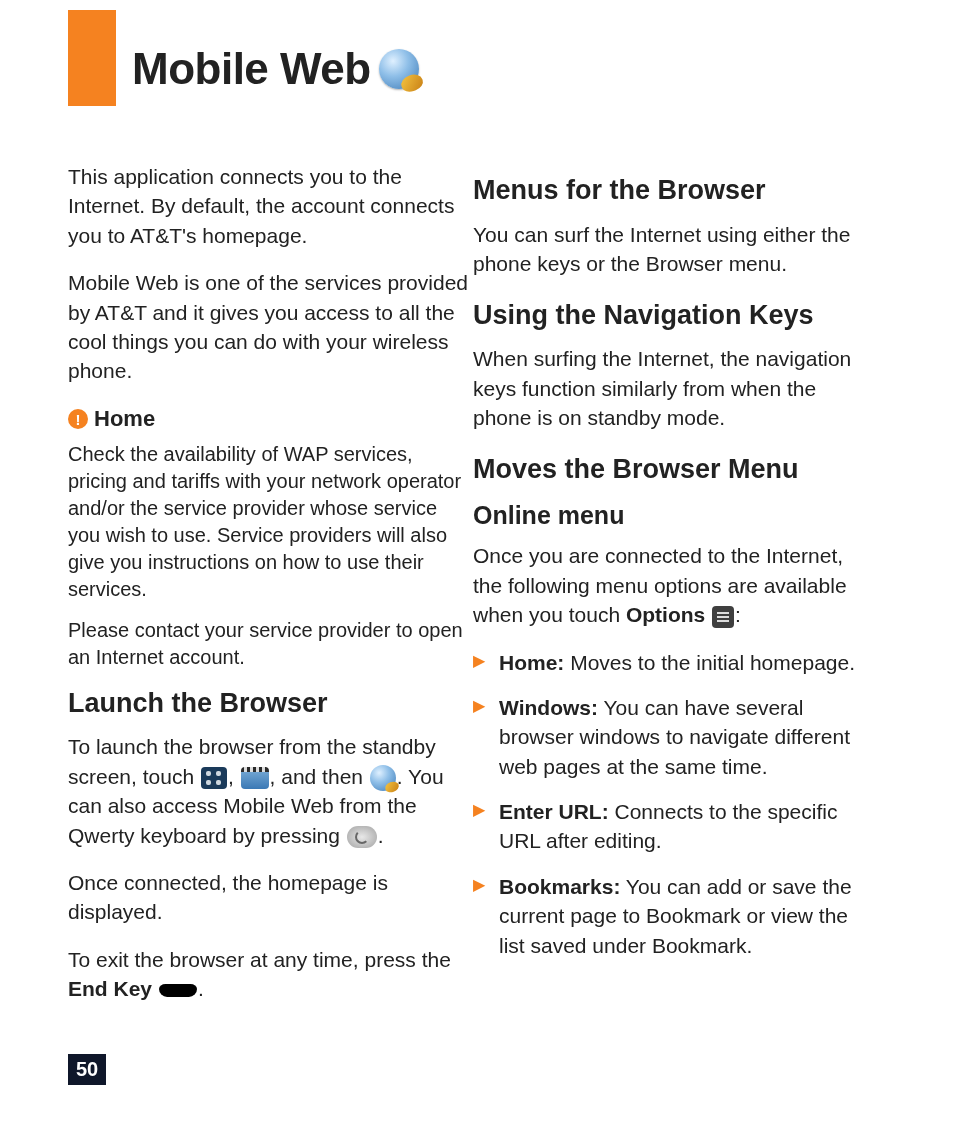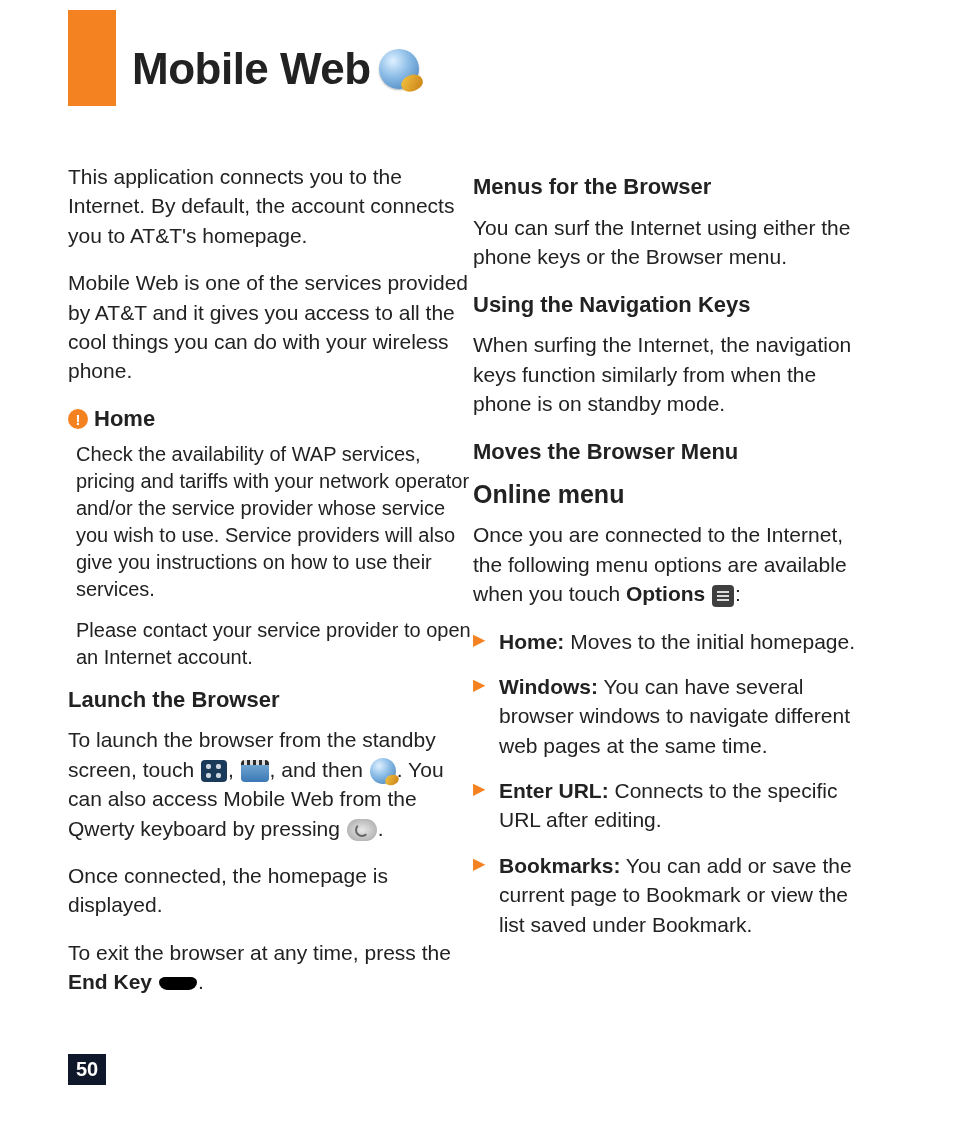--- a/index.html
+++ b/index.html
@@ -52,21 +52,21 @@
   .content {
     position: absolute;
     top: 162px;
     left: 68px;
     right: 40px;
     display: flex;
   }
   .col { width: 405px; font-size: 21px; line-height: 1.4; }
   .col p { margin-bottom: 18px; }
   h2 {
-    font-size: 22px;
+    font-size: 27px;
     font-weight: 700;
     font-family: "Arial Narrow", Arial, sans-serif;
     margin-top: 10px;
     margin-bottom: 10px;
   }
   h3 {
     font-size: 25px;
     font-weight: 700;
     font-family: "Arial Narrow", Arial, sans-serif;
     margin-bottom: 8px;
@@ -84,21 +84,21 @@
     display: inline-flex;
     width: 20px; height: 20px;
     border-radius: 50%;
     background: #f58220;
     color: #fff;
     font-weight: 700;
     align-items: center;
     justify-content: center;
     font-size: 15px;
   }
-  .note-body p { font-size: 20px; margin-left: 8px; margin-bottom: 14px; line-height: 1.35; }
+  .note-body p { font-size: 20px; margin-bottom: 14px; line-height: 1.35; }
   .inline-icon {
     display: inline-block;
     vertical-align: middle;
     margin: 0 1px;
   }
   .icon-globe-sm {
     width: 26px; height: 26px; border-radius: 50%;
     background: radial-gradient(circle at 35% 30%, #dff0ff 0%, #8fbfe8 40%, #3a78b5 100%);
     position: relative;
   }

